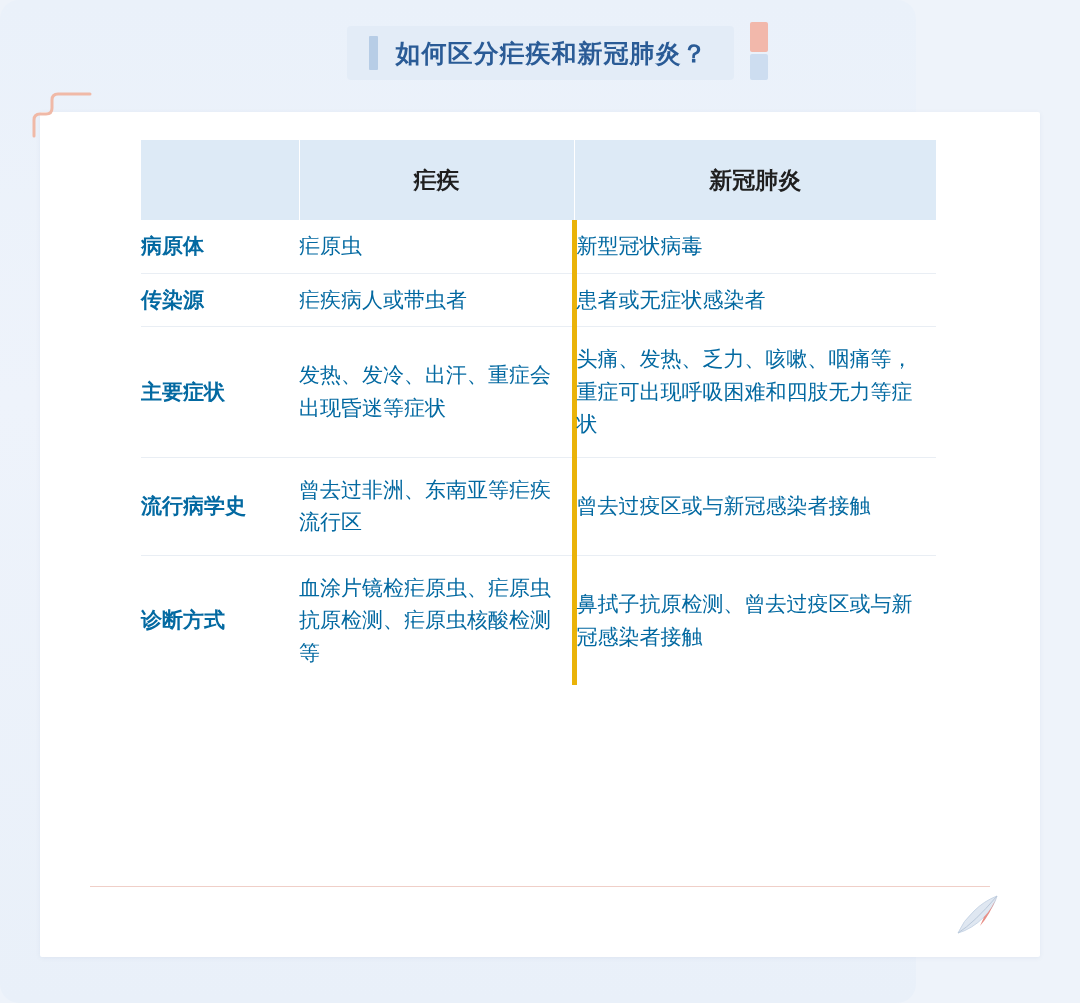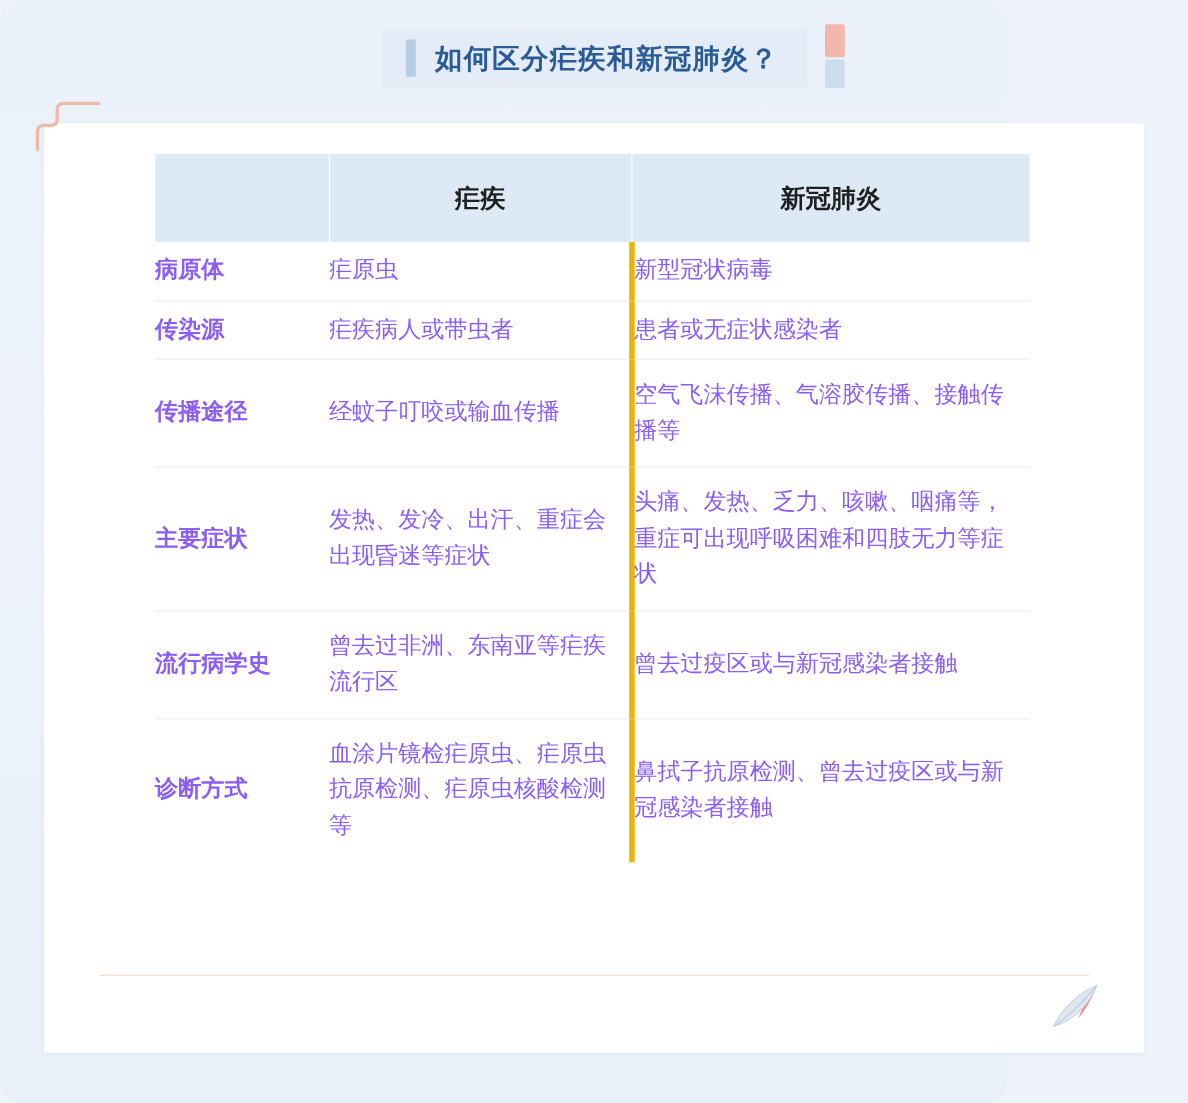--- a/index.html
+++ b/index.html
@@ -118,21 +118,21 @@
     color: #1f1f1f;
     text-align: center;
     vertical-align: middle;
     padding: 12px;
   }
   .tbl th.blank { background: #ddeaf6; }
 
   .tbl td {
     vertical-align: middle;
     font-size: 21px;
-    color: #8b5cf6;
+    color: #0369a1;
     line-height: 1.55;
     padding: 16px 10px 16px 0;
     border-bottom: 1px solid #e9eef4;
   }
   .tbl tr:last-child td { border-bottom: none; }
 
   .rowhead {
     font-weight: bold;
     font-size: 21px;
     color: #151515;
@@ -205,25 +205,20 @@
           <td class="rowhead">病原体</td>
           <td class="cell-mid">疟原虫</td>
           <td class="cell-right">新型冠状病毒</td>
         </tr>
         <tr class="tight">
           <td class="rowhead">传染源</td>
           <td class="cell-mid">疟疾病人或带虫者</td>
           <td class="cell-right">患者或无症状感染者</td>
         </tr>
         <tr>
-          <td class="rowhead">传播途径</td>
-          <td class="cell-mid">经蚊子叮咬或输血传播</td>
-          <td class="cell-right">空气飞沫传播、气溶胶传播、接触传播等</td>
-        </tr>
-        <tr>
           <td class="rowhead">主要症状</td>
           <td class="cell-mid">发热、发冷、出汗、重症会出现昏迷等症状</td>
           <td class="cell-right">头痛、发热、乏力、咳嗽、咽痛等，重症可出现呼吸困难和四肢无力等症状</td>
         </tr>
         <tr>
           <td class="rowhead">流行病学史</td>
           <td class="cell-mid">曾去过非洲、东南亚等疟疾流行区</td>
           <td class="cell-right">曾去过疫区或与新冠感染者接触</td>
         </tr>
         <tr>

